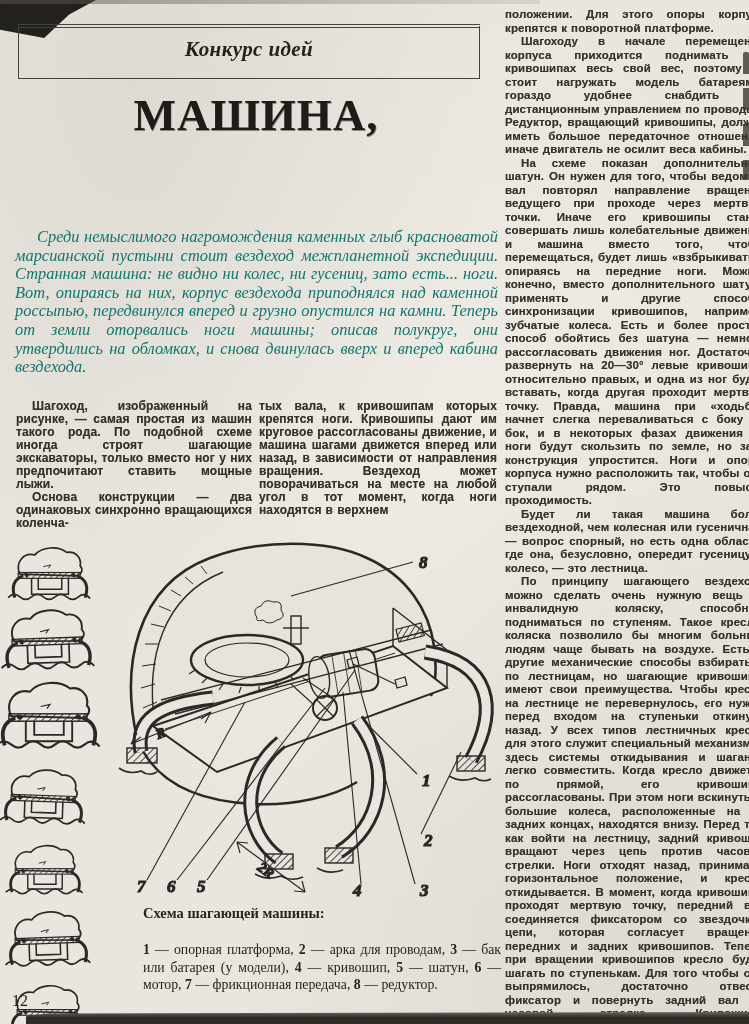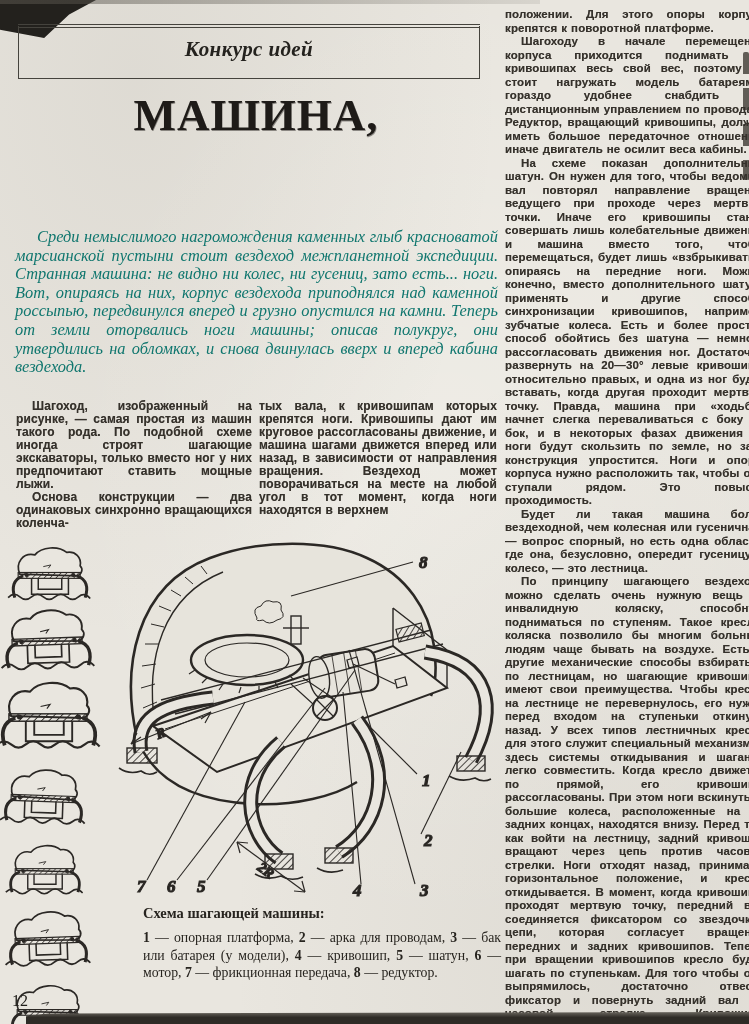--- a/index.html
+++ b/index.html
@@ -40,21 +40,21 @@
     text-align:justify;letter-spacing:.12px;word-spacing:.6px;
     text-shadow:0 0 .4px rgba(53,49,43,.55);}
   .body-text p{margin:0;text-indent:16px;}
   .body-text p.cont{text-indent:0;}
   .col-left{left:16px;top:400px;width:236px;}
   .col-mid{left:259px;top:400px;width:238px;}
   .col-right-clip{left:505px;top:8px;width:244px;height:1008px;overflow:hidden;}
   .col-right-inner{width:260px;font-size:11.5px;line-height:13.5px;}
   
   .caption{left:143px;top:905px;width:358px;font-family:"Liberation Serif",serif;color:#27241f;}
-  .caption-title{font-weight:700;font-size:14.5px;margin-bottom:7px;}
+  .caption-title{font-weight:700;font-size:14.5px;margin-bottom:19px;}
   .caption-body{font-size:13.8px;line-height:17.6px;text-align:justify;}
   .caption-body b{font-weight:700;}
   
   .figure-main{left:95px;top:538px;width:410px;height:392px;}
   .seq{position:absolute;}
   svg text.callout{font-family:"Liberation Serif",serif;font-style:italic;font-weight:700;
     font-size:17px;fill:#26231f;}
   svg text.dim{font-family:"Liberation Serif",serif;font-style:italic;font-weight:700;
     font-size:14px;fill:#26231f;}
   .ink{stroke:#2b2825;fill:none;}

